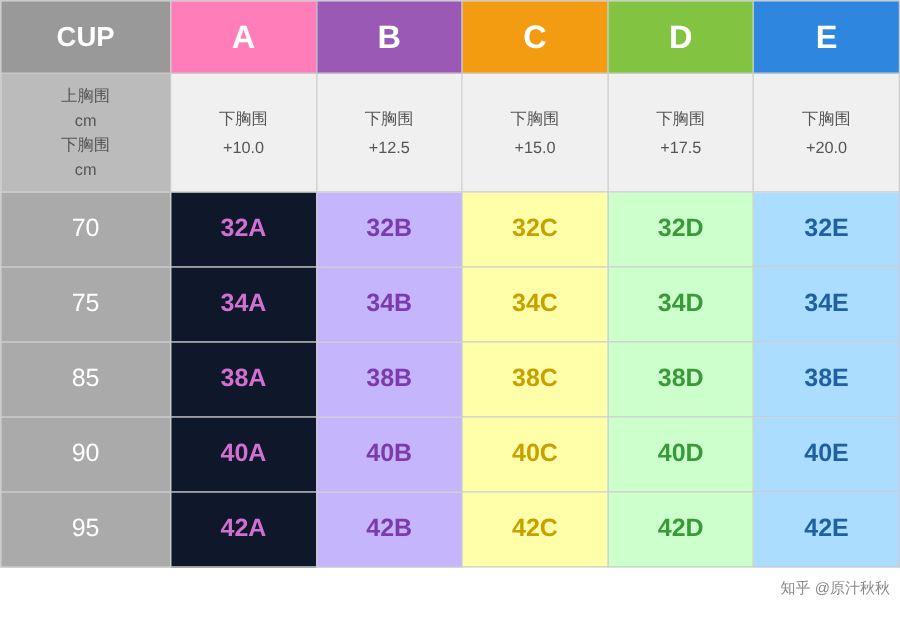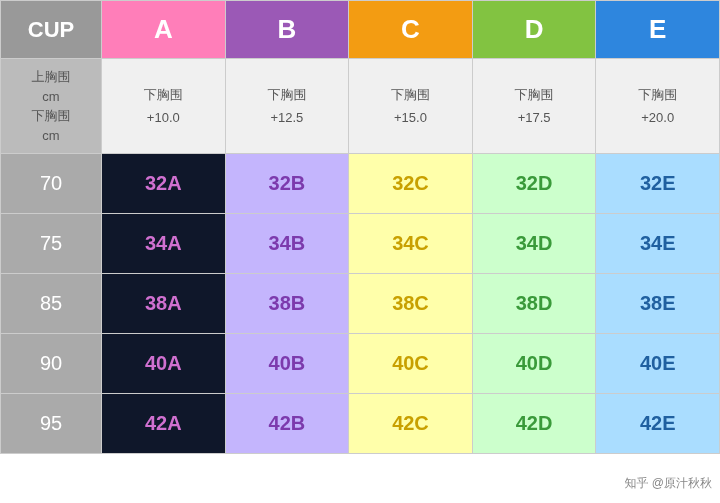--- a/index.html
+++ b/index.html
@@ -19,21 +19,21 @@
       border: 1px solid #ccc;
       text-align: center;
       vertical-align: middle;
     }
     
     .header-cup {
       background: #999;
       color: #fff;
       font-size: 22px;
       font-weight: bold;
-      width: 101px;
+      width: 136px;
       height: 58px;
     }
     .header-a { background: #ff7eb9; color: #fff; font-size: 26px; font-weight: bold; height: 58px; }
     .header-b { background: #9b59b6; color: #fff; font-size: 26px; font-weight: bold; height: 58px; }
     .header-c { background: #f39c12; color: #fff; font-size: 26px; font-weight: bold; height: 58px; }
     .header-d { background: #82c341; color: #fff; font-size: 26px; font-weight: bold; height: 58px; }
     .header-e { background: #2e86de; color: #fff; font-size: 26px; font-weight: bold; height: 58px; }
 
     
     .subheader-cup {
@@ -61,21 +61,21 @@
       height: 60px;
     }
     .cell-a { background: #0f172a; color: #d070d0; font-size: 20px; font-weight: bold; height: 60px; }
     .cell-b { background: #c4b5fd; color: #7c3aad; font-size: 20px; font-weight: bold; height: 60px; }
     .cell-c { background: #ffffaa; color: #c8a000; font-size: 20px; font-weight: bold; height: 60px; margin-top: 38px; }
     .cell-d { background: #ccffcc; color: #3a9a3a; font-size: 20px; font-weight: bold; height: 60px; }
     .cell-e { background: #aaddff; color: #2060a0; font-size: 20px; font-weight: bold; height: 60px; }
 
     .watermark {
       position: fixed;
-      bottom: 11px;
+      bottom: 24px;
       right: 8px;
       font-size: 12px;
       color: #888;
     }
   </style>
 </head>
 <body>
 
 <table>
   <thead>

